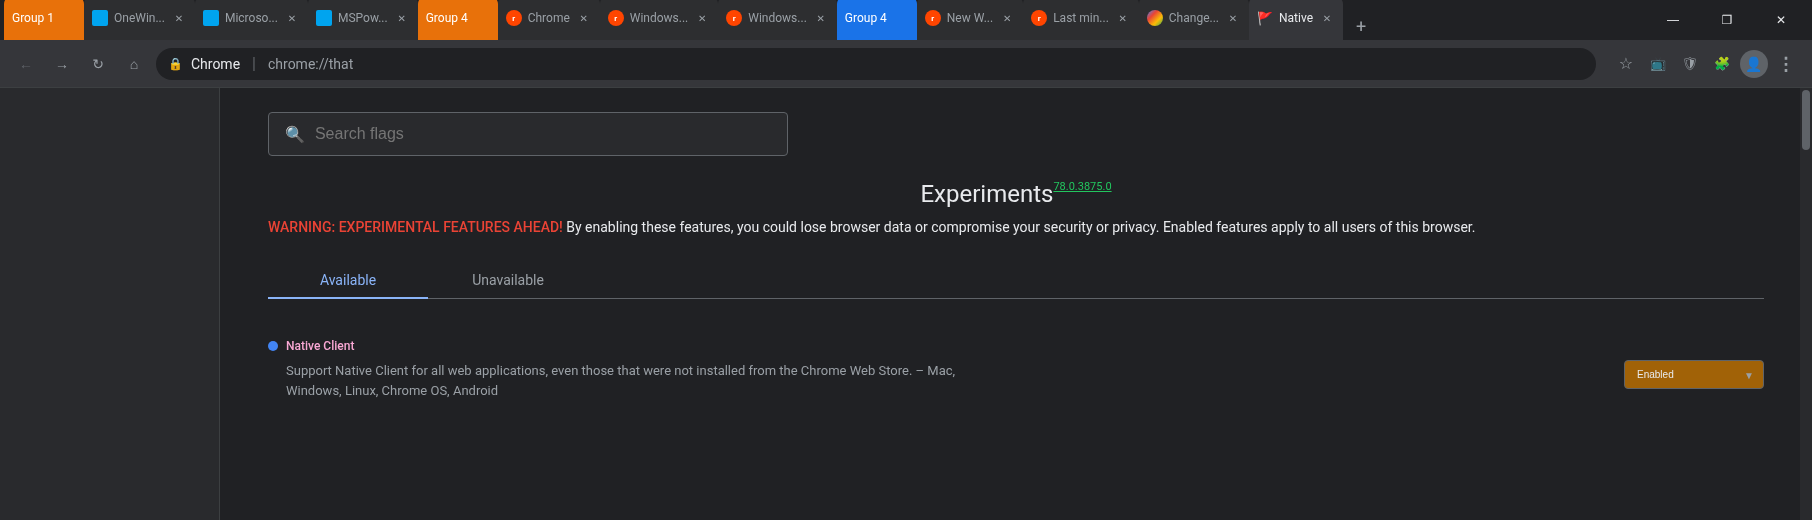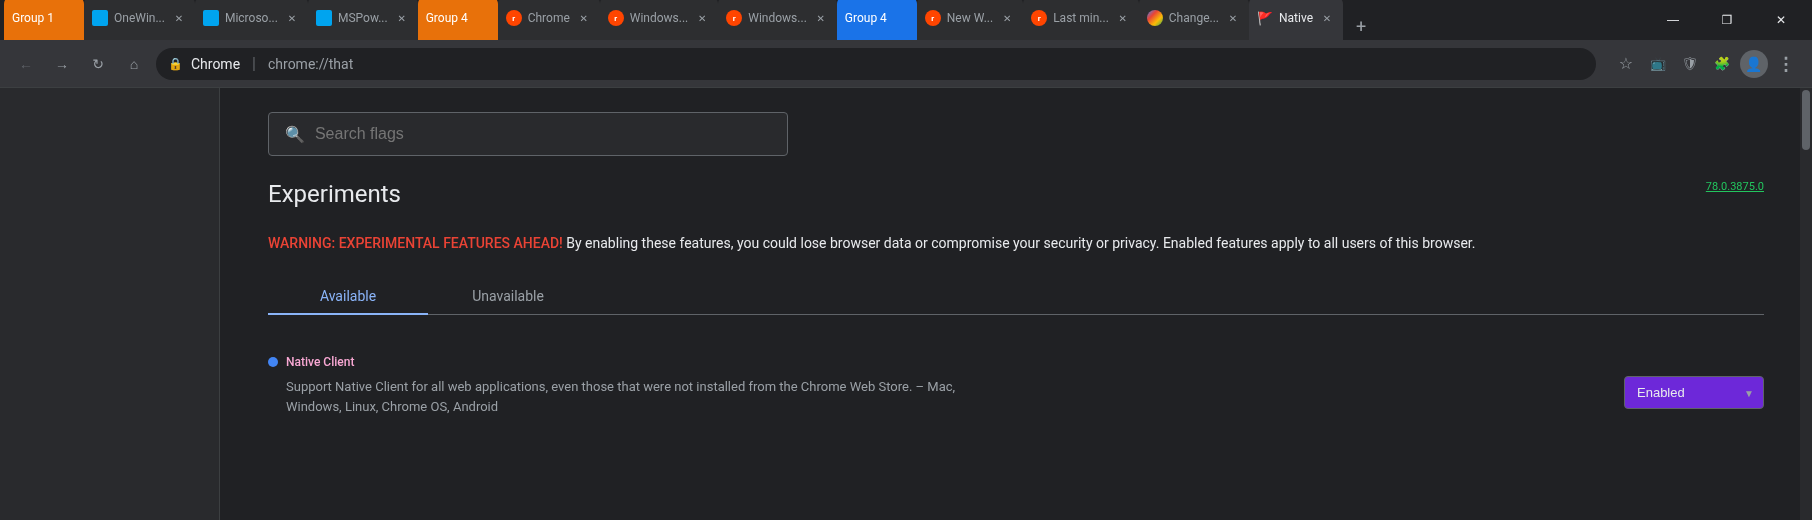--- a/index.html
+++ b/index.html
@@ -283,23 +283,22 @@
 
     .version-text {
       color: #22c55e;
       font-size: 11px;
       text-align: right;
       text-decoration: underline;
     }
 
     .title-row {
       display: flex;
-      justify-content: space-between;
+      justify-content: center;
       align-items: flex-start;
-      margin-bottom: 16px;
     }
 
     
     .warning-section {
       margin-bottom: 24px;
       font-size: 14px;
       line-height: 1.6;
       color: #e8eaed;
     }
 
@@ -373,26 +372,26 @@
       max-width: 700px;
     }
 
     .flag-controls {
       display: flex;
       justify-content: flex-end;
       margin-top: -40px;
     }
 
     .flag-select {
-      background: #6d28d9;
+      background: #a16207;
       border: 1px solid #5f6368;
       color: #e8eaed;
       border-radius: 4px;
       padding: 8px 32px 8px 12px;
-      font-size: 13px;
+      font-size: 10px;
       cursor: pointer;
       appearance: none;
       -webkit-appearance: none;
       min-width: 140px;
     }
 
     .flag-select-wrapper {
       position: relative;
       display: inline-block;
     }

